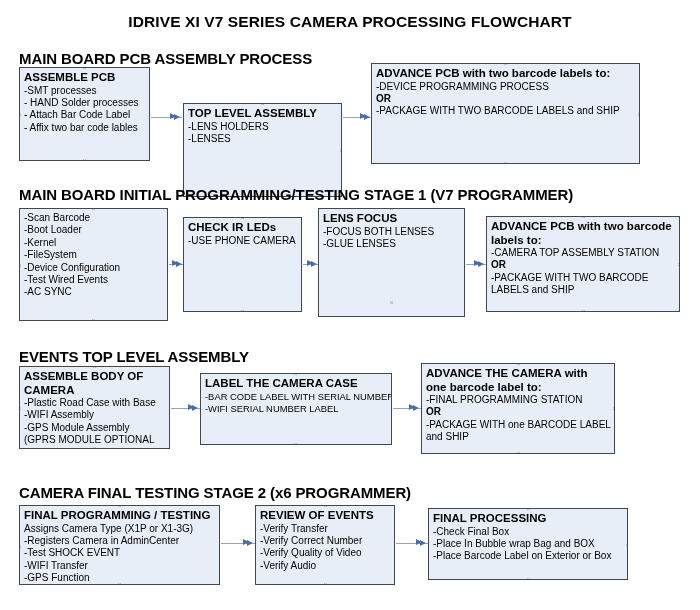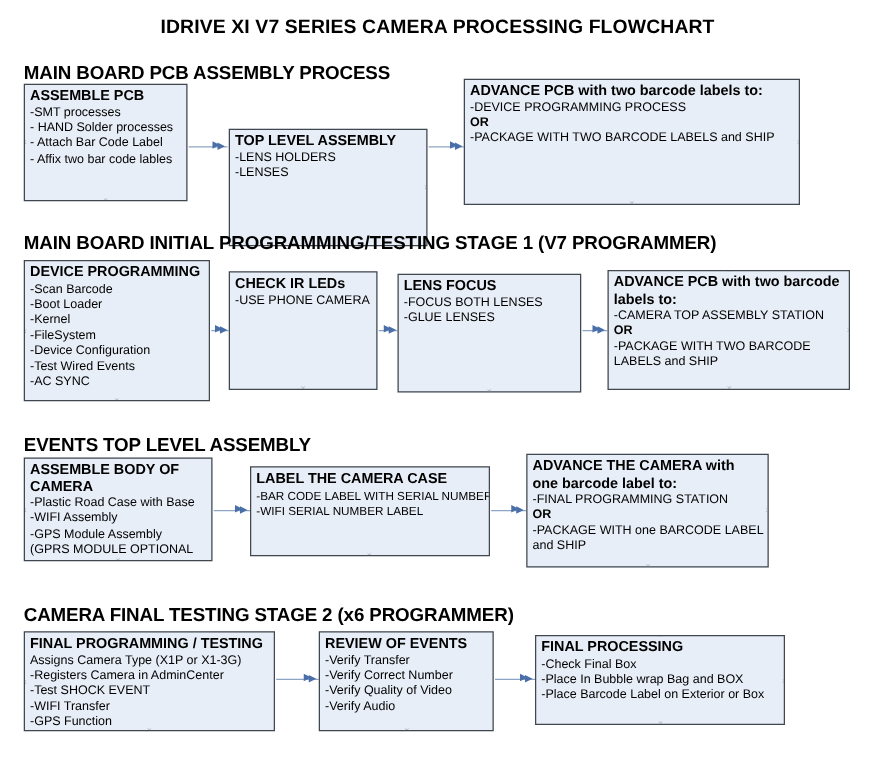--- a/index.html
+++ b/index.html
@@ -154,21 +154,20 @@
       <div class="line">-PACKAGE WITH TWO BARCODE LABELS and SHIP</div>
     </div>
     <span class="handle" style="left:131px; top:-3px;">×</span>
     <span class="handle" style="left:131px; top:97px;">×</span>
     <span class="handle" style="left:265px; top:48px;">×</span>
   </div>
 
   <div class="section-heading" style="left:19px; top:186px;">MAIN BOARD INITIAL PROGRAMMING/TESTING STAGE 1 (V7 PROGRAMMER)</div>
 
   <div class="flow-box" style="left:19px; top:208px; width:149px; height:113px;">
-    <div class="box-title">DEVICE PROGRAMMING</div>
     <div class="box-lines">
       <div class="line">-Scan Barcode</div>
       <div class="line">-Boot Loader</div>
       <div class="line">-Kernel</div>
       <div class="line">-FileSystem</div>
       <div class="line">-Device Configuration</div>
       <div class="line">-Test Wired Events</div>
       <div class="line">-AC SYNC</div>
     </div>
     <span class="handle" style="left:71px; top:-3px;">×</span>
@@ -184,21 +183,21 @@
     <div class="box-lines">
       <div class="line">-USE PHONE CAMERA</div>
     </div>
     <span class="handle" style="left:56px; top:-3px;">×</span>
     <span class="handle" style="left:56px; top:91px;">×</span>
   </div>
 
   <div class="connector" style="left:303px; top:264px; width:15px;"></div>
   <div class="arrow-head double" style="left:311px; top:260.5px;"></div>
 
-  <div class="flow-box" style="left:318px; top:219px; width:147px; height:95px;">
+  <div class="flow-box" style="left:318px; top:208px; width:147px; height:109px;">
     <div class="box-title">LENS FOCUS</div>
     <div class="box-lines">
       <div class="line">-FOCUS BOTH LENSES</div>
       <div class="line">-GLUE LENSES</div>
     </div>
     <span class="handle" style="left:70px; top:-3px;">×</span>
     <span class="handle" style="left:70px; top:91px;">×</span>
   </div>
 
   <div class="connector" style="left:466px; top:264px; width:20px;"></div>

